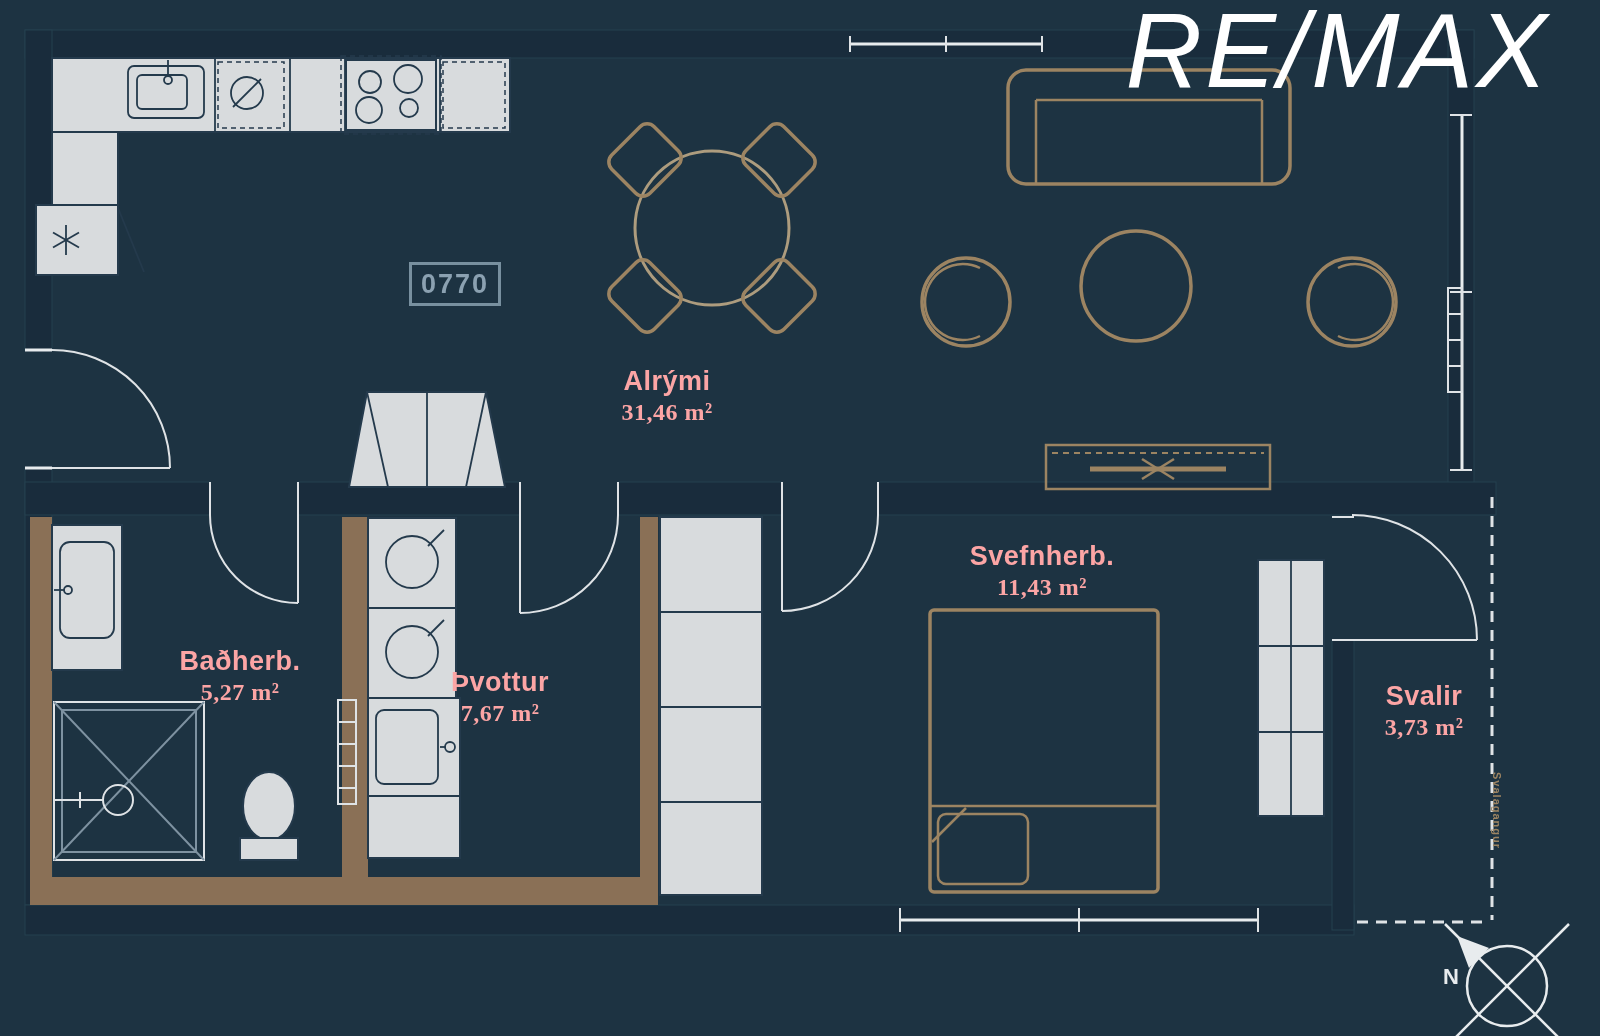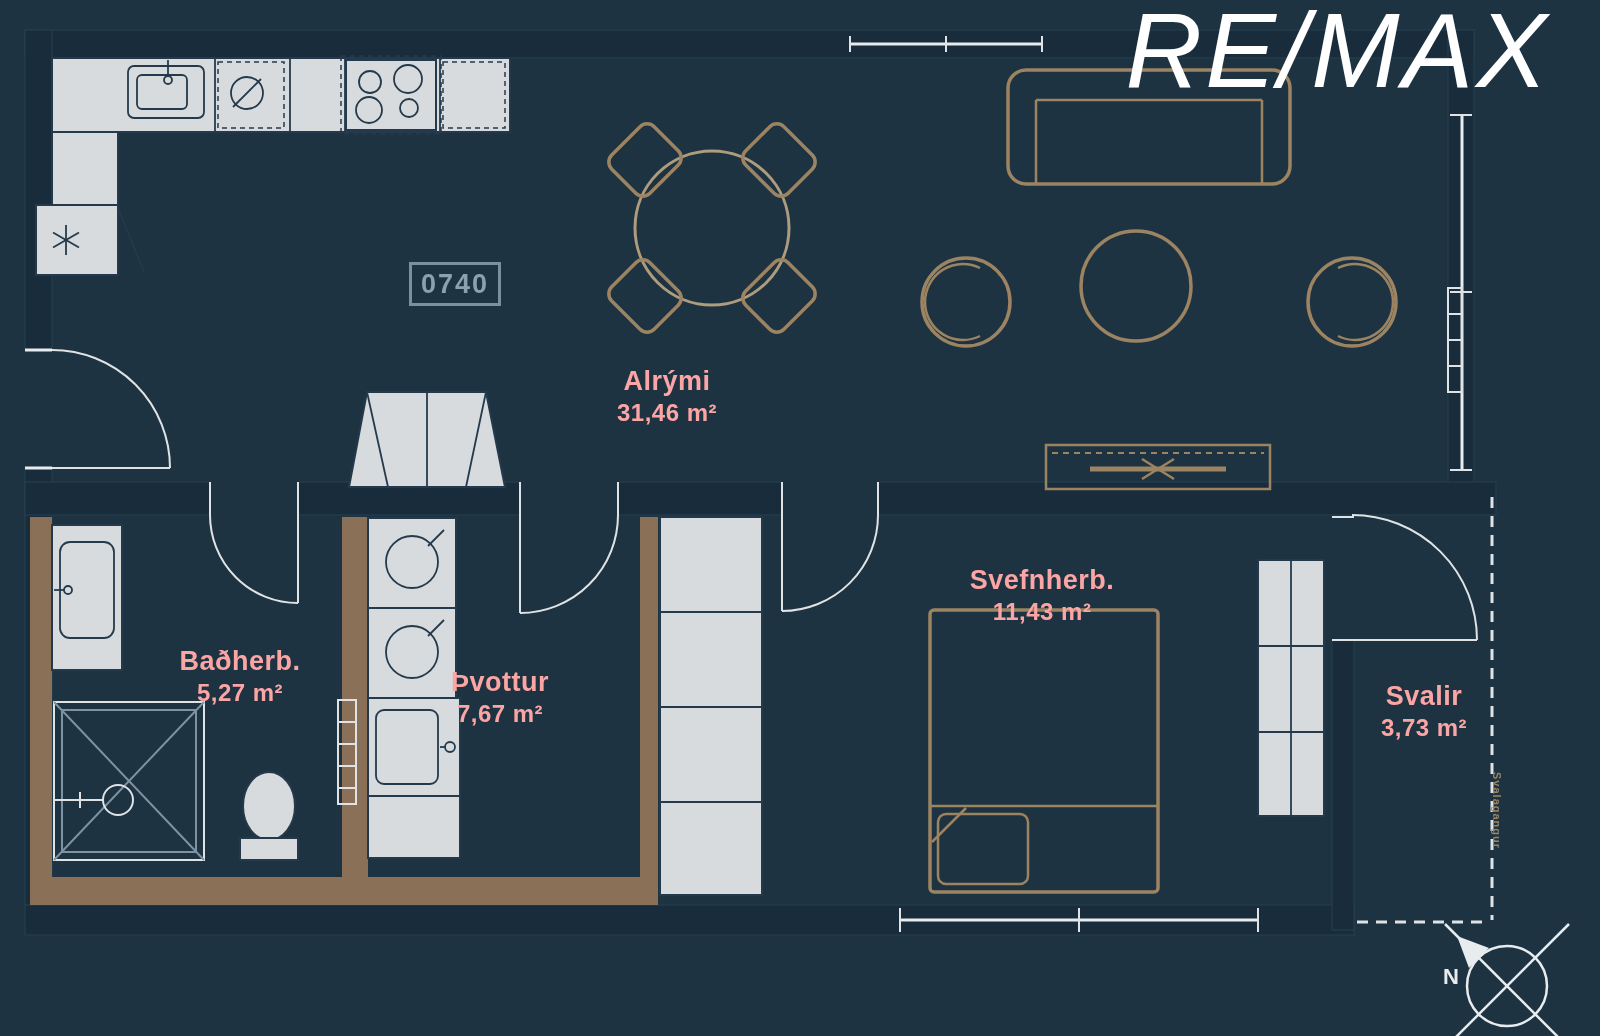--- a/index.html
+++ b/index.html
@@ -22,21 +22,21 @@
   .tantable{stroke:#ad9c7e;stroke-width:3;fill:none;}
   .shower{stroke:#7e92a1;stroke-width:2;fill:none;}
   .compassline{stroke:#e8ecee;stroke-width:2.5;fill:none;}
   .compassfill{fill:#e8ecee;stroke:none;}
   .cn{fill:#e8ecee;font-size:22px;font-weight:bold;font-family:"Liberation Sans",sans-serif;}
 
   
   .room-label{position:absolute;color:#fca5a5;font-weight:700;text-align:center;
               transform:translateX(-50%);line-height:1.22;letter-spacing:.5px;}
   .room-name{display:block;font-size:27px;}
-  .room-area{display:block;font-size:24px;}
+  .room-area{display:block;font-size:24px;font-family:Liberation Serif, serif;}
   .unit-badge{position:absolute;left:409px;top:262px;width:92px;height:44px;
               border:3px solid #78909f;color:#8ba1b1;font-size:27px;font-weight:700;
               display:flex;align-items:center;justify-content:center;letter-spacing:2px;box-sizing:border-box;}
   .logo{position:absolute;top:0;right:50px;color:#ffffff;font-size:106px;line-height:100px;
         font-weight:normal;font-style:italic;letter-spacing:3px;}
   .edge-label{position:absolute;left:1503px;top:772px;color:#9c8462;font-size:11px;
               letter-spacing:1px;font-weight:700;transform:rotate(90deg);transform-origin:0 0;white-space:nowrap;}
 </style>
 </head>
 <body>
@@ -290,28 +290,28 @@
     <circle class="compassline" r="40"></circle>
     <line class="compassline" x1="-62" y1="62" x2="62" y2="-62"></line>
     <line class="compassline" x1="-62" y1="-62" x2="62" y2="62"></line>
     <polygon class="compassfill" points="-50,-50 -18,-38 -38,-18"></polygon>
     <text class="cn" x="-64" y="-2">N</text>
   </g>
 </svg>
 
 <div class="logo">RE/MAX</div>
 
-<div class="unit-badge">0740</div>
+<div class="unit-badge">0770</div>
 
 <div class="room-label" style="left:667px;top:365px;">
   <span class="room-name">Alrými</span>
   <span class="room-area">31,46 m²</span>
 </div>
 
-<div class="room-label" style="left:1042px;top:540px;margin-top:24px;">
+<div class="room-label" style="left:1042px;top:540px;">
   <span class="room-name">Svefnherb.</span>
   <span class="room-area">11,43 m²</span>
 </div>
 
 <div class="room-label" style="left:240px;top:645px;">
   <span class="room-name">Baðherb.</span>
   <span class="room-area">5,27 m²</span>
 </div>
 
 <div class="room-label" style="left:500px;top:666px;">

